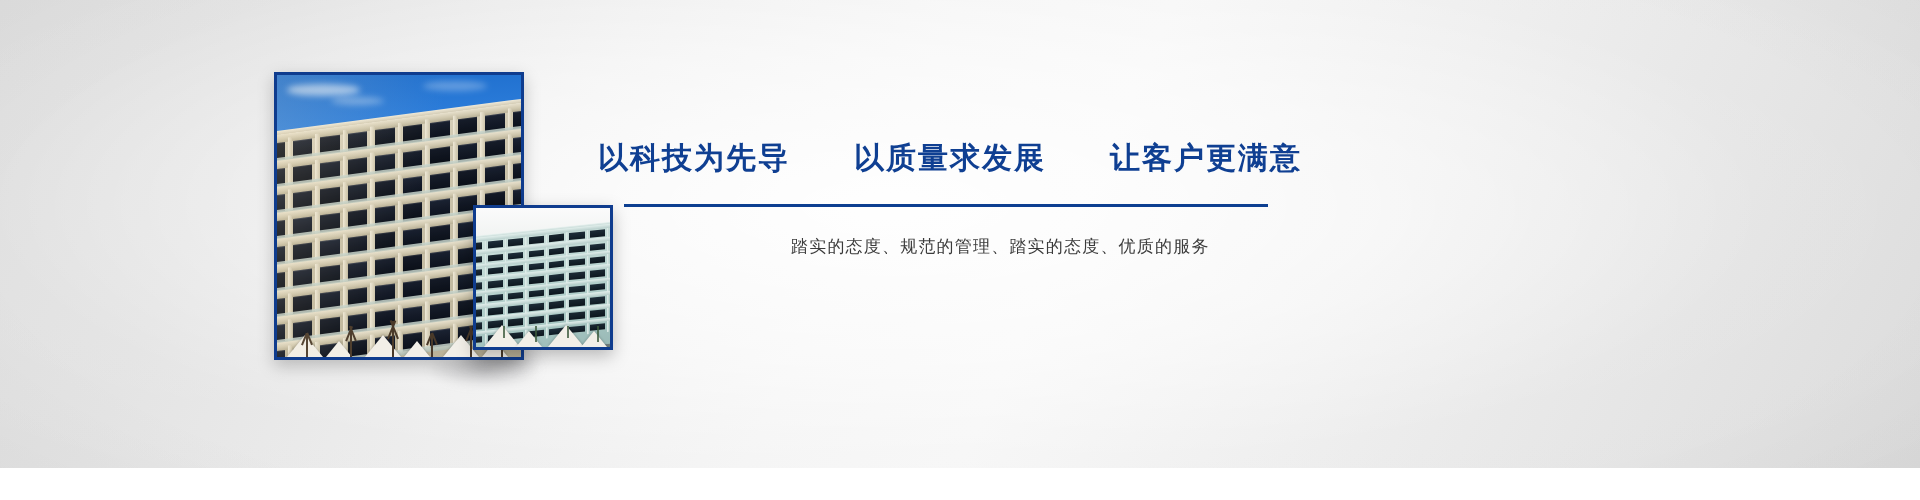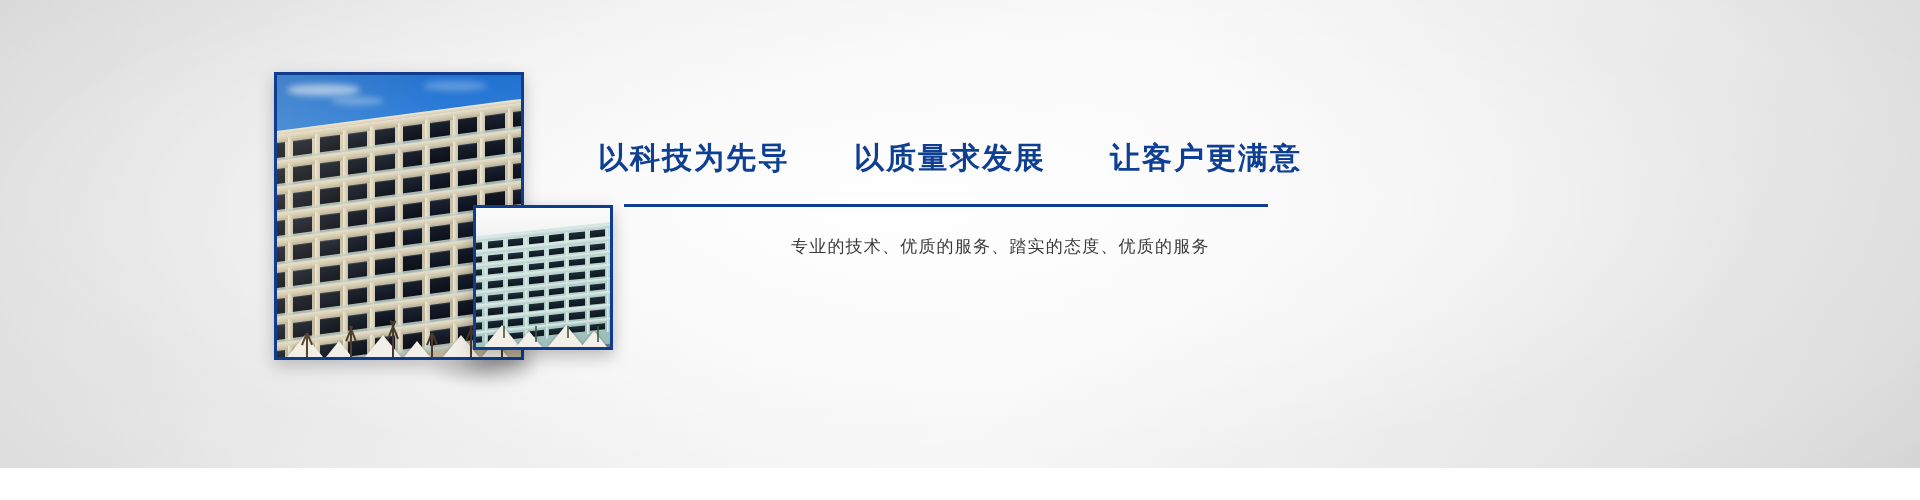--- a/index.html
+++ b/index.html
@@ -685,15 +685,15 @@
           <div class="p2-tree" style="left: 20%; height: 60%; bottom: 0px; position: absolute;"></div>
           <div class="p2-tree" style="left: 44%; height: 78%; bottom: 0px; position: absolute;"></div>
           <div class="p2-tree" style="left: 68%; height: 60%; bottom: 0px; position: absolute;"></div>
           <div class="p2-tree" style="left: 90%; height: 78%; bottom: 0px; position: absolute;"></div>
         </div>
     </div>
   </div>
 
   <div id="headline">以科技为先导　　以质量求发展　　让客户更满意</div>
   <div id="divider"></div>
-  <div id="subtitle">专业的技术、优质的服务、踏实的态度、优质的服务</div>
+  <div id="subtitle">踏实的态度、规范的管理、踏实的态度、优质的服务</div>
 
 </div>
 
 </body></html>

